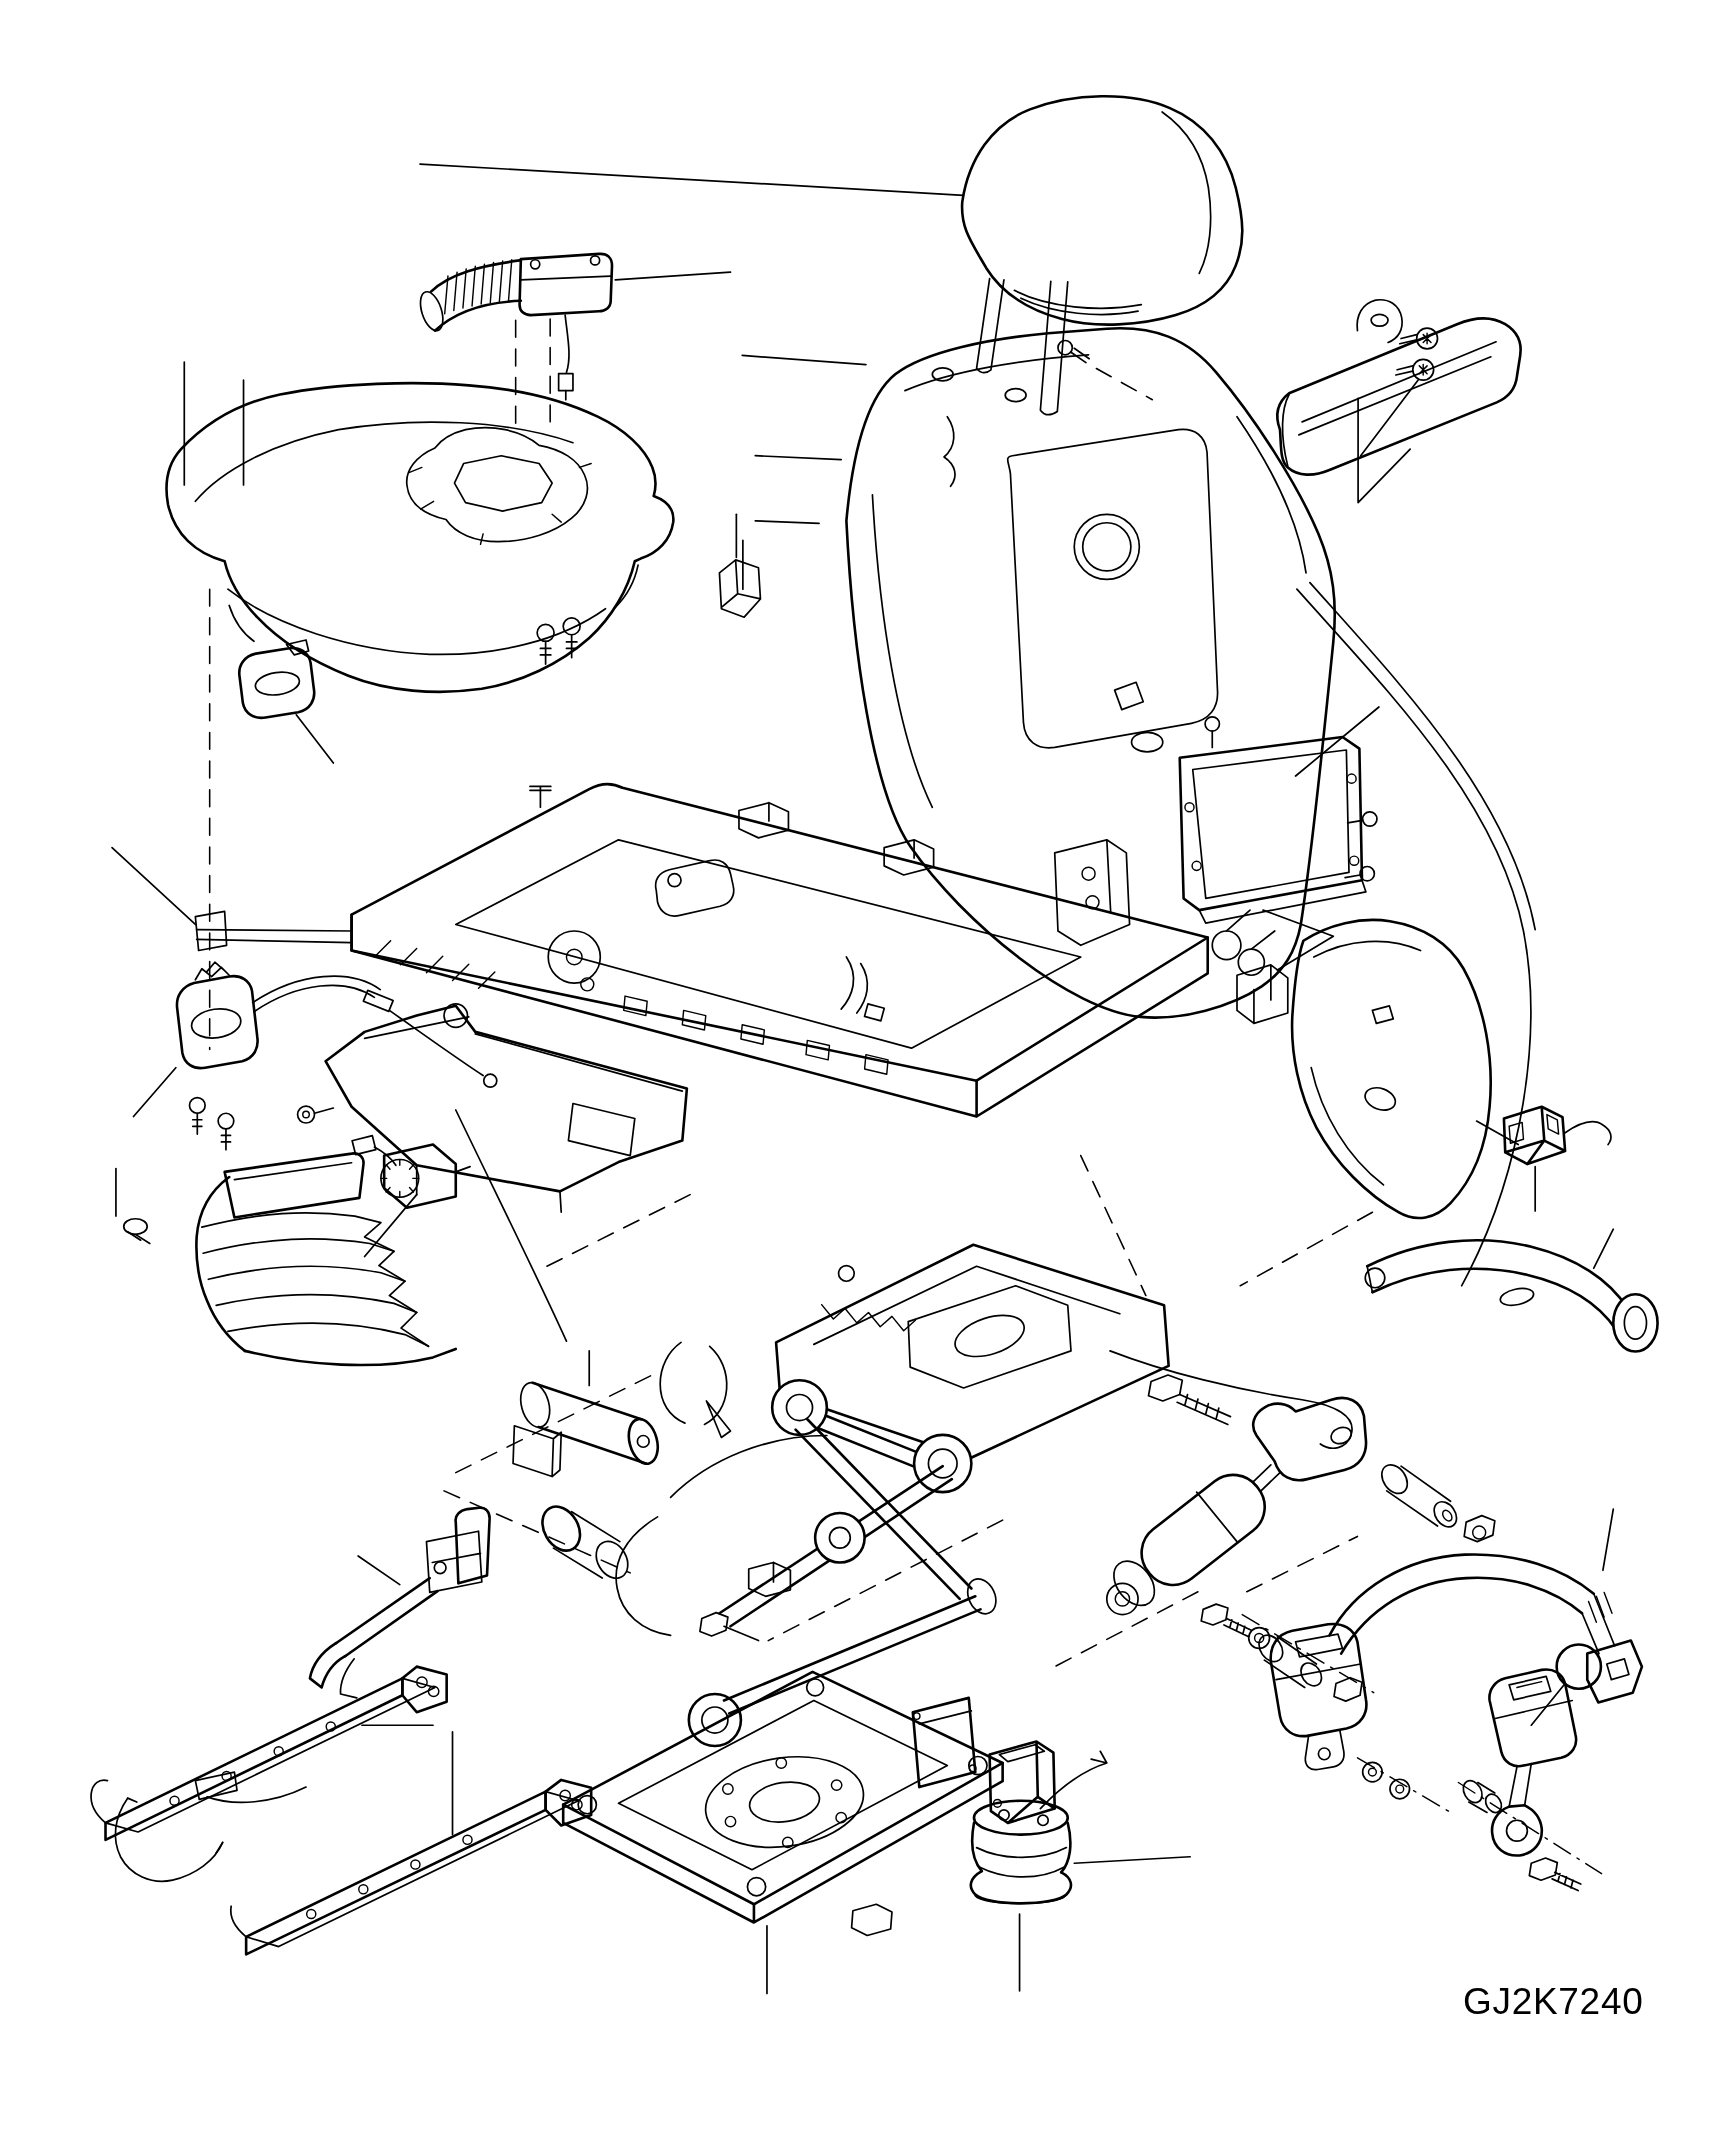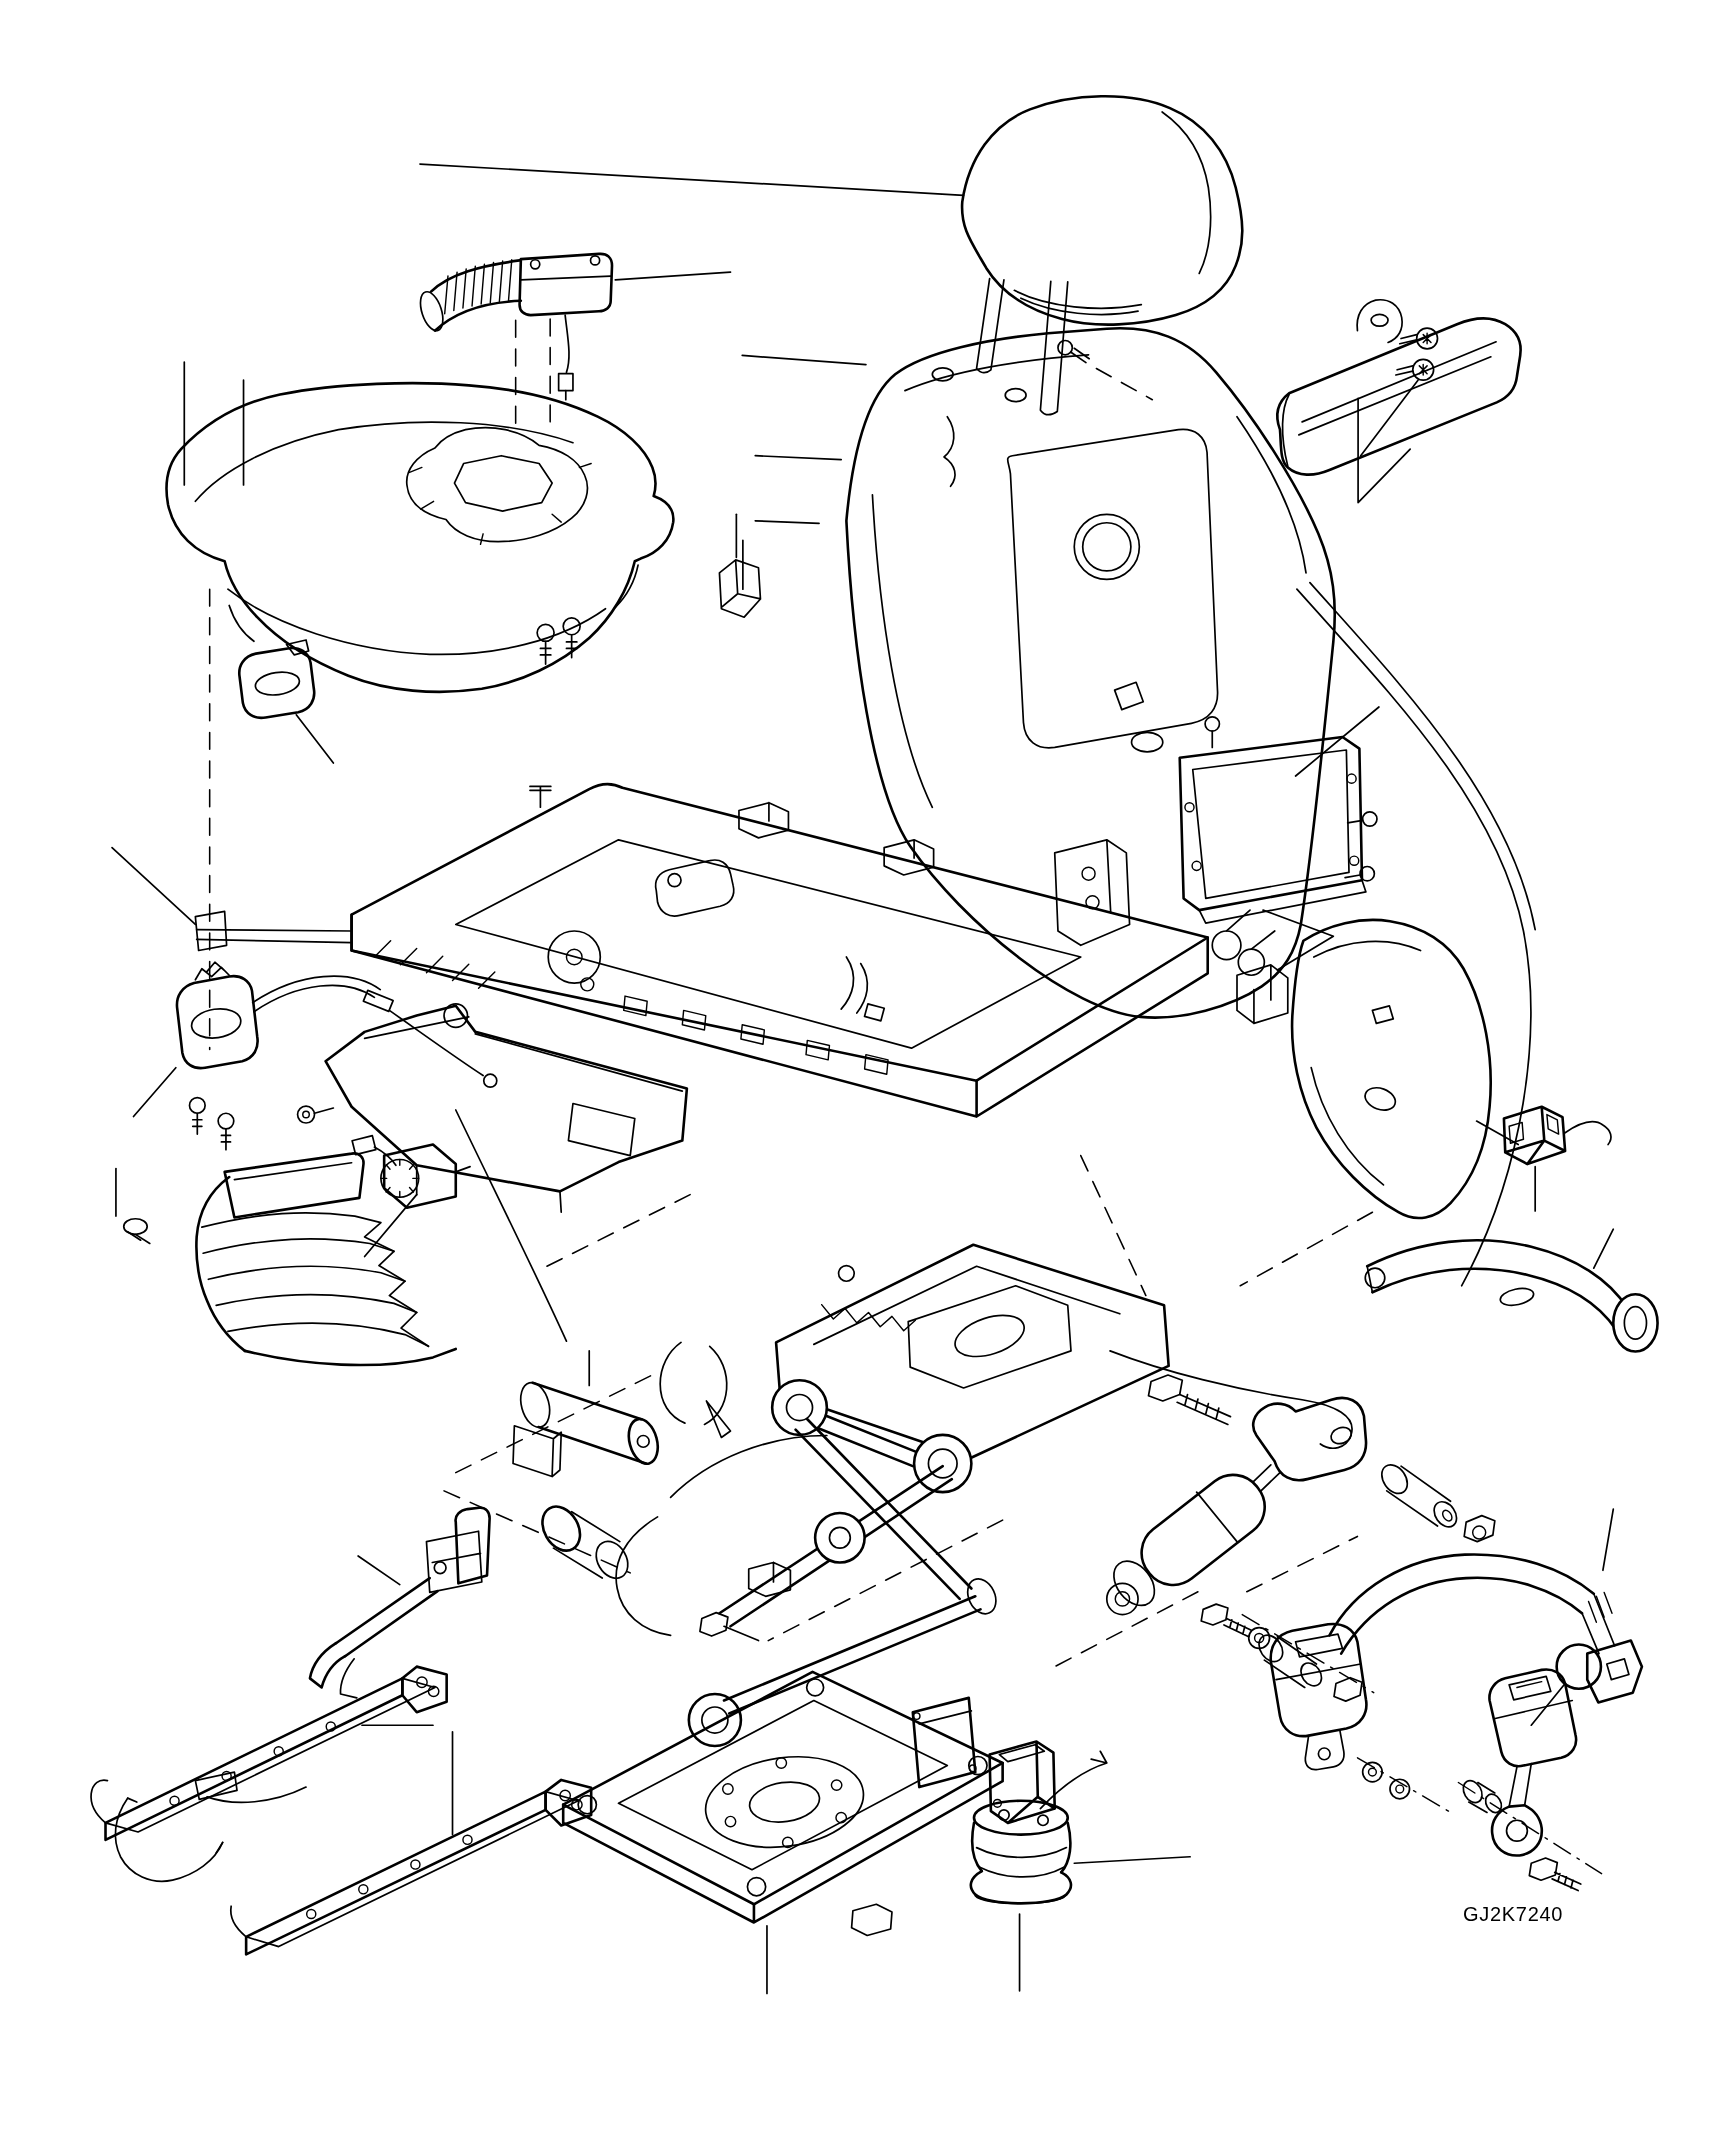--- a/index.html
+++ b/index.html
@@ -8,22 +8,22 @@
   svg.art{position:absolute;left:0;top:0;width:1711px;height:2151px;display:block;}
   .art path,.art line,.art circle,.art ellipse,.art rect,.art polyline,.art polygon{
       fill:none;stroke:#000000;stroke-width:4;stroke-linecap:round;stroke-linejoin:round;}
   .art .thin *, .art .thin{stroke-width:2.6;}
   .art .xthin *, .art .xthin{stroke-width:2.2;}
   .art .dash *, .art .dash{stroke-width:2.4;stroke-dasharray:26 18;}
   .art .dashdot *, .art .dashdot{stroke-width:2.2;stroke-dasharray:30 12 4 12;}
   .art .solid{fill:#ffffff;}
   .badge-circle{stroke:#000000;stroke-width:8;}
   .badge-num{font-family:"Liberation Sans", sans-serif;font-size:46px;stroke:none;}
-  .part-code{position:absolute;left:1463px;top:1903px;width:169px;color:#000;
-             font-size:20px;letter-spacing:0.7px;white-space:nowrap;}
+  .part-code{position:absolute;left:1463px;top:1981px;width:169px;color:#000;
+             font-size:37px;letter-spacing:0.7px;white-space:nowrap;}
 </style>
 </head>
 <body>
 
 <div class="page">
   <svg class="art" viewBox="0 0 2628 3304">
 
     <g>
       <path d="M1478,310 C1488,243 1525,190 1582,168 C1647,143 1737,140 1797,166 C1849,188 1884,232 1898,288 C1911,340 1912,372 1898,408 C1884,444 1852,470 1806,484 C1753,500 1683,504 1631,490 C1583,477 1540,452 1515,412 C1492,372 1475,350 1478,310 Z"></path>
       <path class="thin" d="M1785,172 C1825,200 1848,240 1856,288 C1864,340 1858,388 1842,420"></path>

